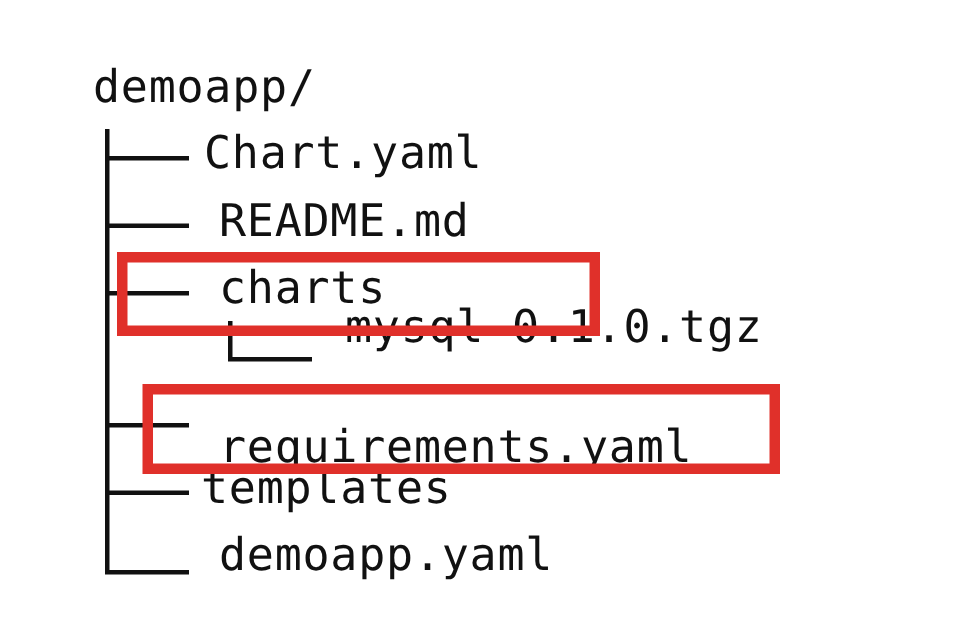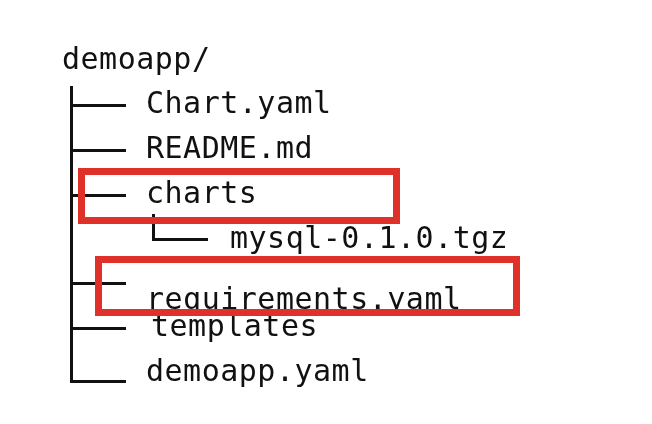--- a/index.html
+++ b/index.html
@@ -11,36 +11,36 @@
 </style>
 </head>
 <body>
 
 <div>
   <div class="line" style="left:62px;top:44px;">demoapp/</div>
 
   <div class="trunk" style="left:70px;top:86px;width:3px;height:296px;"></div>
 
   <div class="trunk" style="left:70px;top:104px;width:56px;height:3px;"></div>
-  <div class="line" style="left:146px;top:88px;">Chart.yaml</div>
+  <div class="line" style="left:136px;top:88px;">Chart.yaml</div>
 
   <div class="trunk" style="left:70px;top:149px;width:56px;height:3px;"></div>
   <div class="line" style="left:146px;top:133px;text-align:center;">README.md</div>
 
   <div class="trunk" style="left:70px;top:194px;width:56px;height:3px;"></div>
   <div class="line" style="left:146px;top:178px;text-align:right;">charts</div>
 
   <div class="trunk" style="left:152px;top:214px;width:3px;height:26px;"></div>
   <div class="trunk" style="left:152px;top:238px;width:56px;height:3px;"></div>
-  <div class="line" style="left:230px;top:223px;">mysql-0.1.0.tgz</div>
+  <div class="line" style="left:230px;top:204px;">mysql-0.1.0.tgz</div>
 
   <div class="trunk" style="left:70px;top:282px;width:56px;height:3px;"></div>
   <div class="line" style="left:146px;top:284px;">requirements.yaml</div>
 
   <div class="trunk" style="left:70px;top:327px;width:56px;height:3px;"></div>
-  <div class="line" style="left:151px;top:311px;">templates</div>
+  <div class="line" style="left:134px;top:311px;">templates</div>
 
   <div class="trunk" style="left:70px;top:380px;width:56px;height:3px;"></div>
   <div class="line" style="left:146px;top:356px;">demoapp.yaml</div>
 </div>
 
 <div class="hl" style="left:78px;top:168px;width:322px;height:56px;"></div>
 <div class="hl" style="left:95px;top:256px;width:425px;height:60px;"></div>
 
 </body></html>

